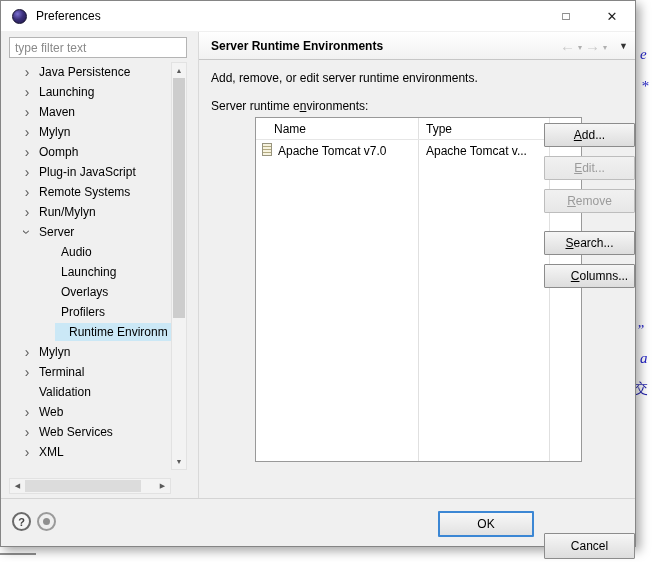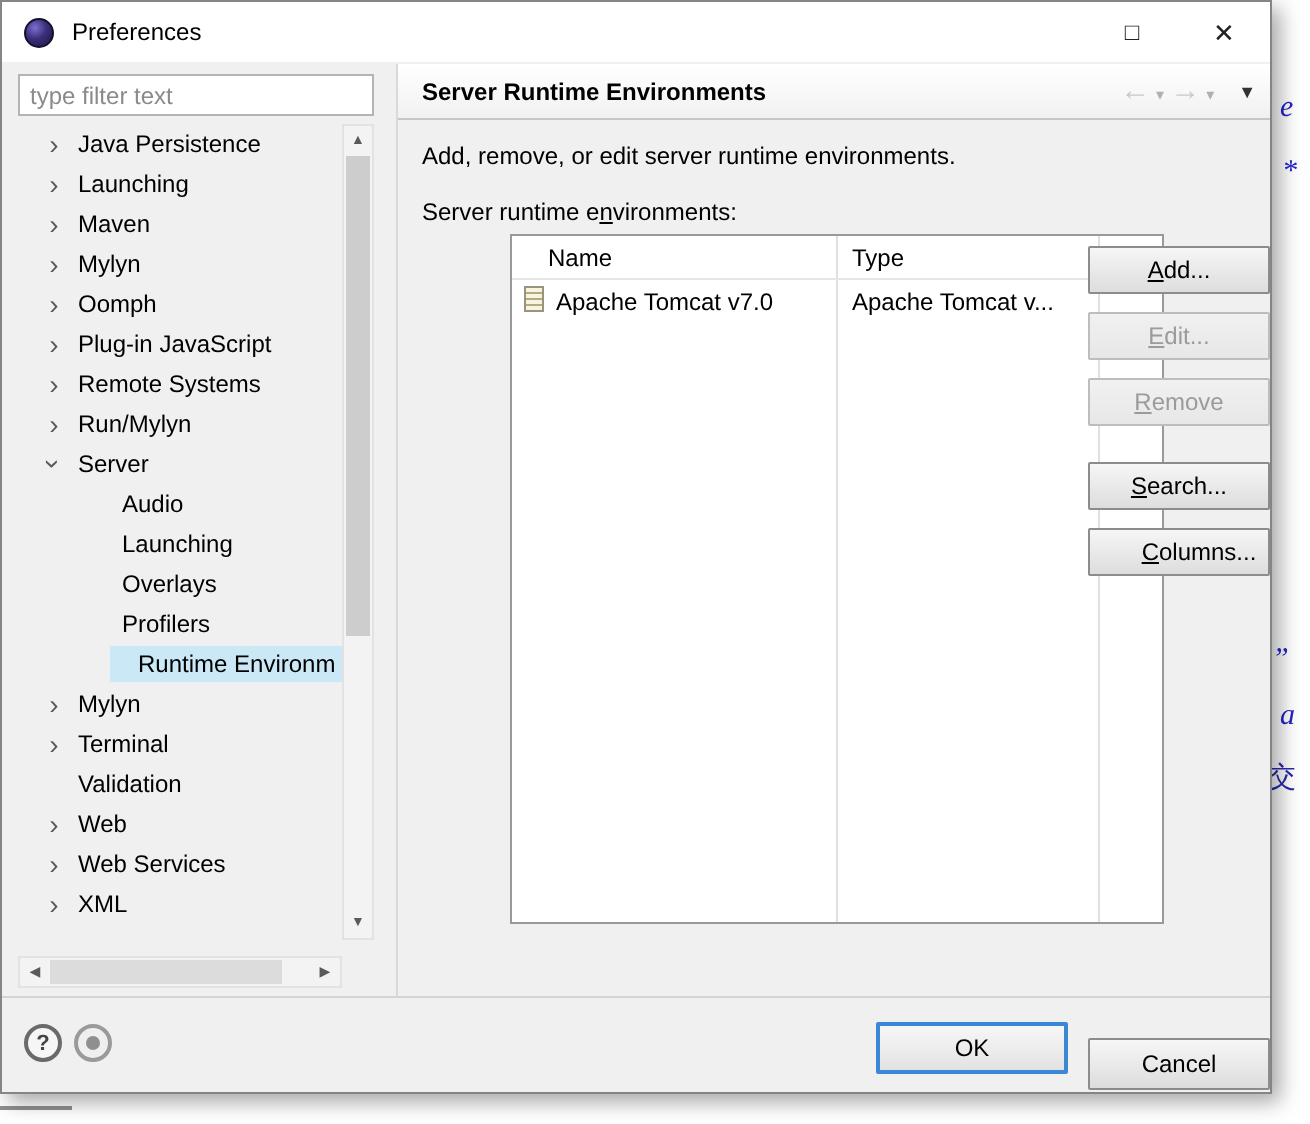--- a/index.html
+++ b/index.html
@@ -99,21 +99,21 @@
   .footer-sep{position:absolute;left:0;top:497px;width:100%;height:1px;background:#d4d4d4;}
   .help-btn{position:absolute;left:11px;top:511px;width:19px;height:19px;border:2px solid #6a6a6a;border-radius:50%;
             box-sizing:border-box;display:flex;align-items:center;justify-content:center;
             font-weight:bold;color:#444;font-size:11px;background:#f6f6f6;}
   .rec-btn{position:absolute;left:36px;top:511px;width:19px;height:19px;border:2px solid #9a9a9a;border-radius:50%;
            box-sizing:border-box;display:flex;align-items:center;justify-content:center;background:#efefef;}
   .rec-dot{width:7px;height:7px;border-radius:50%;background:#8f8f8f;}
   .okbtn{position:absolute;left:437px;top:510px;width:96px;height:26px;box-sizing:border-box;
          font:12px "Liberation Sans",sans-serif;background:linear-gradient(#f7f7f7,#e2e2e2);
          border:2px solid #3c87d4;border-radius:1px;padding:0;}
-  .cancelbtn{position:absolute;left:543px;top:518px;width:91px;height:26px;box-sizing:border-box;
+  .cancelbtn{position:absolute;left:543px;top:532px;width:91px;height:26px;box-sizing:border-box;
          font:12px "Liberation Sans",sans-serif;background:linear-gradient(#f6f6f6,#dddddd);
          border:1px solid #8c8c8c;border-radius:1px;padding:0;}
   u{text-decoration:underline;}
 </style>
 </head>
 <body>
 
 <span class="frag f1">e</span>
 <span class="frag f2">*</span>
 <span class="frag f3">”</span>

